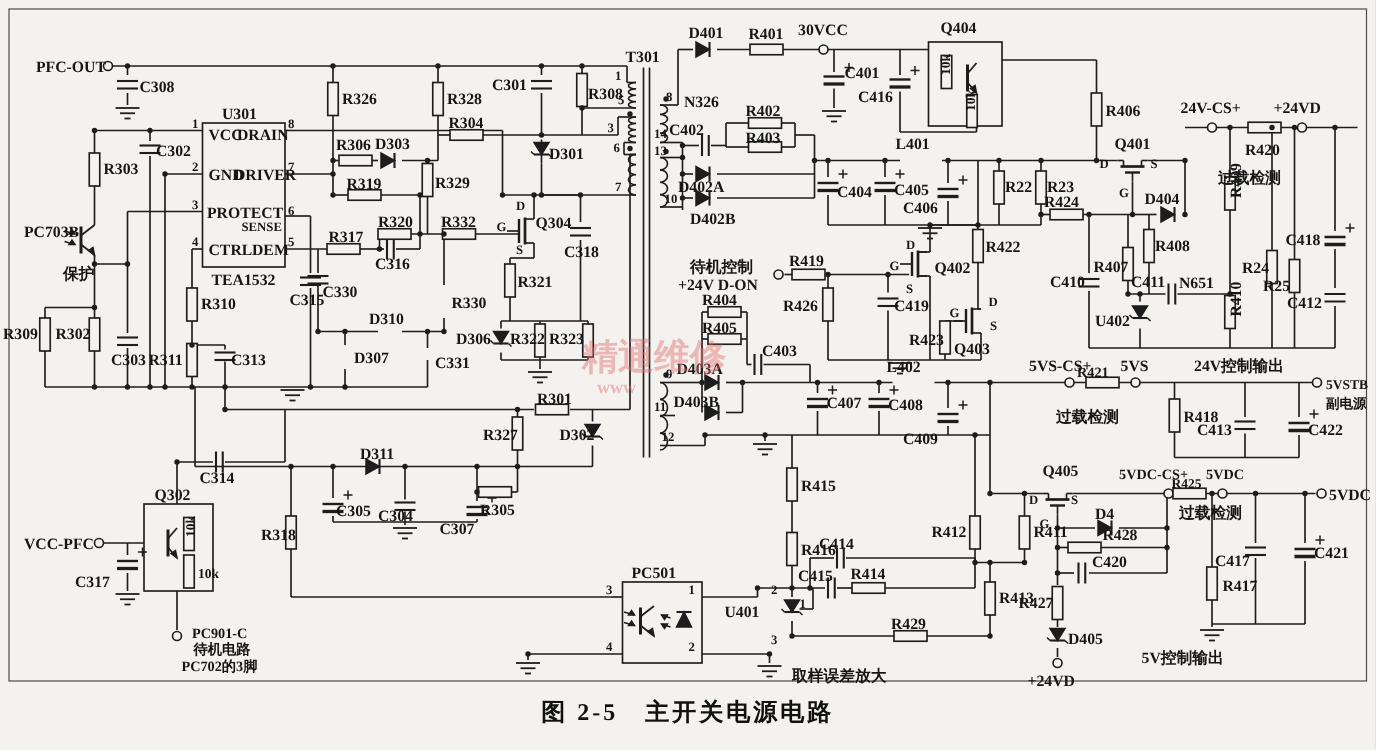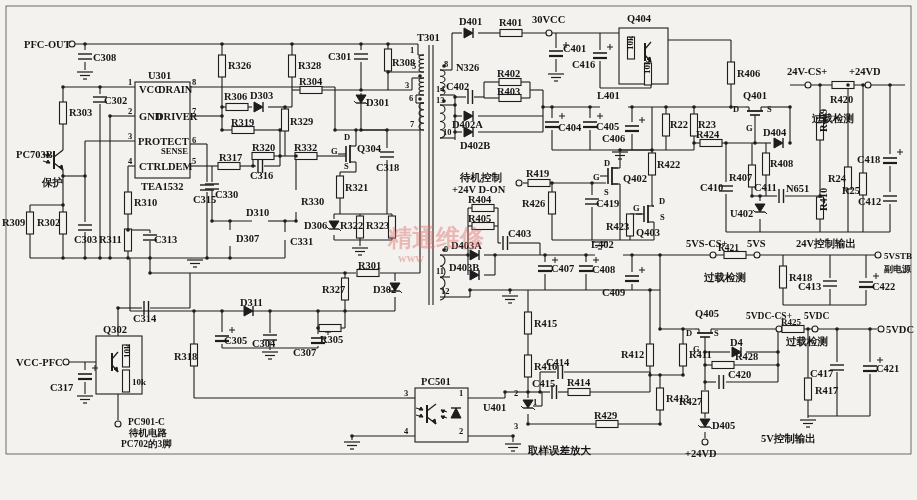--- a/index.html
+++ b/index.html
@@ -970,13 +970,14 @@
       <text x="679" y="405" font-size="10.5">R427</text>
       <text x="712" y="429" font-size="10.5">D405</text>
       <text x="685" y="457" font-size="10.5">+24VD</text>
       <text x="815" y="394" font-size="10.5">R417</text>
       <text x="810" y="377" font-size="10.5">C417</text>
       <text x="876" y="372" font-size="10.5">C421</text>
       <text x="761" y="442" font-size="10.5">5V控制输出</text>
       <text x="388" y="246" font-size="24" class="wm">精通维修</text>
       <text x="398" y="262" font-size="12" class="wm">www</text>
     </svg>
+  <div id="caption">图 2-5　主开关电源电路</div>
 </div>
 
 </body></html>

